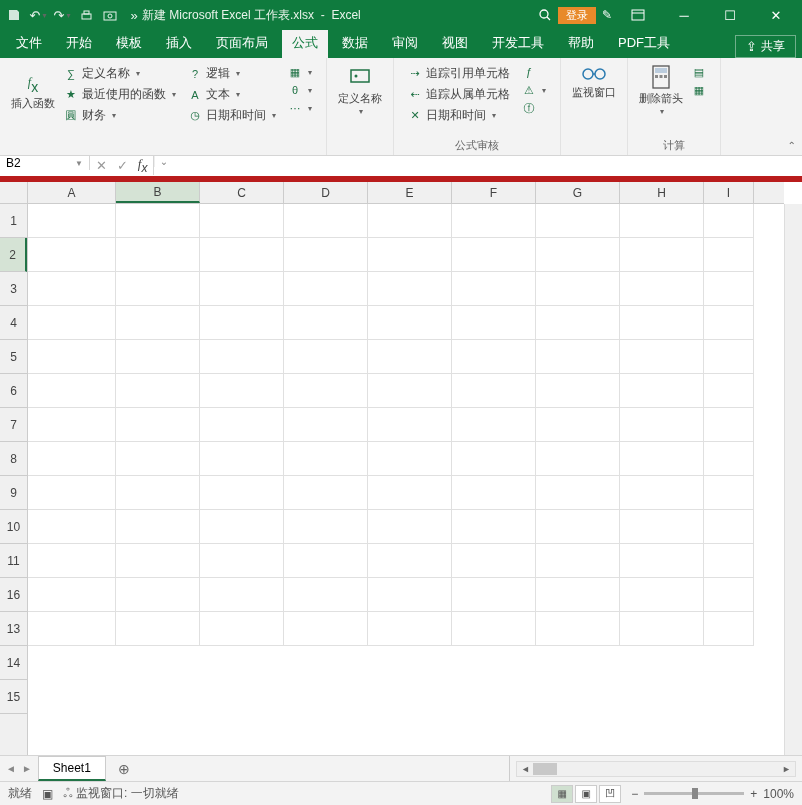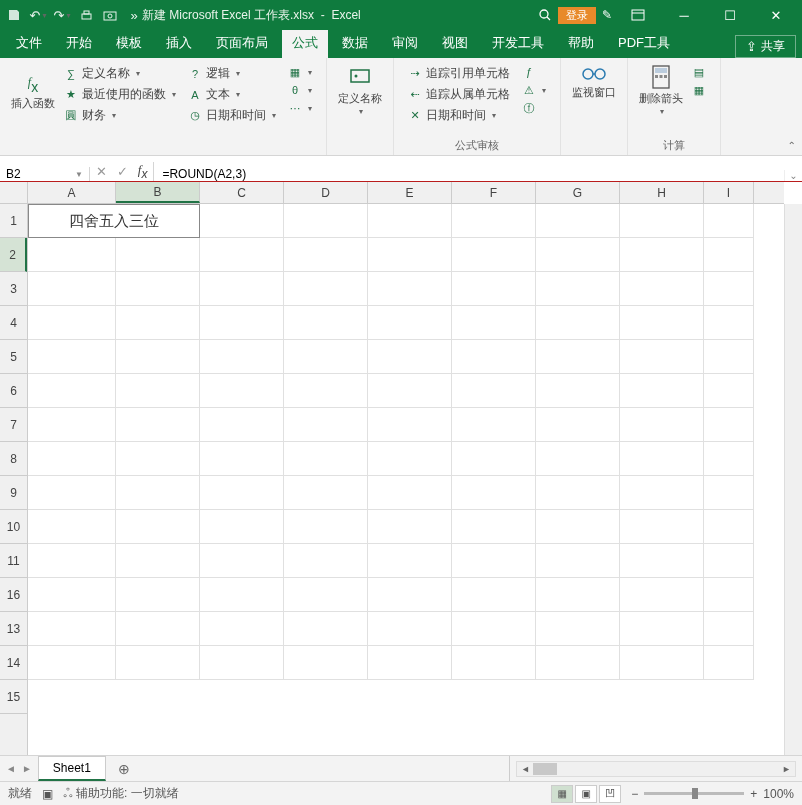--- a/index.html
+++ b/index.html
@@ -20,21 +20,21 @@
 .group-body{flex:1;display:flex;align-items:flex-start}
 .group-label{text-align:center;font-size:11px;color:#666;padding-top:2px}
 .big-btn{display:flex;flex-direction:column;align-items:center;justify-content:center;width:50px;padding:2px;gap:2px;cursor:pointer}
 .big-btn .bic{font-size:24px;color:#217346}
 .big-btn .blbl{font-size:11px;line-height:13px;text-align:center;color:#444}
 .sm-list{display:flex;flex-direction:column;gap:2px;padding:2px 4px}
 .sm-item{display:flex;align-items:center;gap:4px;font-size:11px;color:#444;padding:1px 2px;cursor:pointer;white-space:nowrap}
 .sm-item .sic{width:14px;height:14px;display:inline-flex;align-items:center;justify-content:center;color:#217346;font-size:11px}
 .dd{font-size:8px;color:#666;margin-left:2px}
 .collapse{position:absolute;right:6px;bottom:4px;font-size:10px;color:#666;cursor:pointer}
-.formula-bar{height:26px;border-bottom:1px solid #b91c1c;display:flex;align-items:flex-end;background:#fff}
+.formula-bar{height:26px;border-bottom:6px solid #b91c1c;display:flex;align-items:flex-start;background:#fff}
 .name-box{width:90px;border-right:1px solid #d5d5d5;display:flex;align-items:center;padding:0 6px;font-size:12px;justify-content:space-between}
 .name-box .ndd{font-size:8px;color:#888}
 .fb-btns{display:flex;align-items:center;border-right:1px solid #d5d5d5;padding:0 6px;gap:10px;color:#999}
 .fb-btns .fbb{font-size:13px;cursor:pointer}
 .fb-input{flex:1;padding:0 8px;font-size:12px;display:flex;align-items:center}
 .fb-expand{width:18px;display:flex;align-items:center;justify-content:center;color:#888;font-size:10px;border-left:1px solid #eee}
 .grid-area{flex:1;display:flex;overflow:hidden;background:#fff;position:relative}
 .corner{width:28px;height:22px;border-right:1px solid #ccc;border-bottom:1px solid #ccc;background:#f0f0f0;position:absolute;left:0;top:0;z-index:3}
 .col-headers{position:absolute;left:28px;top:0;right:18px;height:22px;display:flex;background:#f0f0f0;border-bottom:1px solid #ccc;z-index:2}
 .ch{border-right:1px solid #ccc;display:flex;align-items:center;justify-content:center;font-size:12px;color:#444}
@@ -287,21 +287,20 @@
 <div class="formula-bar">
  <div class="name-box">
       <span>B2</span>
       <span class="ndd">▼</span>
     </div>
  <div class="fb-btns">
   <span class="fbb">✕</span>
   <span class="fbb">✓</span>
   <span class="fbb" style="color:#444;font-style:italic;font-family:serif">f<sub>x</sub></span>
  </div>
- <div class="fb-input">=ROUND(A2,3)</div>
  <div class="fb-expand">⌄</div>
 </div>
 
 <div class="grid-area">
  <div class="corner"></div>
  <div class="col-headers" id="colh">
       <div class="ch" style="width: 88px;">A</div>
       <div class="ch sel" style="width: 84px;">B</div>
       <div class="ch" style="width: 84px;">C</div>
       <div class="ch" style="width: 84px;">D</div>
@@ -323,30 +322,20 @@
       <div class="rh" style="height: 34px;">9</div>
       <div class="rh" style="height: 34px;">10</div>
       <div class="rh" style="height: 34px;">11</div>
       <div class="rh" style="height: 34px;">16</div>
       <div class="rh" style="height: 34px;">13</div>
       <div class="rh" style="height: 34px;">14</div>
       <div class="rh" style="height: 34px;">15</div>
     </div>
  <div class="cells" id="cells">
       <div class="cell-row">
-        <div class="cell bborder merged" style="width: 172px; height: 34px;">四舍五入三位</div>
-        <div class="cell" style="width: 84px; height: 34px;"></div>
-        <div class="cell" style="width: 84px; height: 34px;"></div>
-        <div class="cell" style="width: 84px; height: 34px;"></div>
-        <div class="cell" style="width: 84px; height: 34px;"></div>
-        <div class="cell" style="width: 84px; height: 34px;"></div>
-        <div class="cell" style="width: 84px; height: 34px;"></div>
-        <div class="cell" style="width: 50px; height: 34px;"></div>
-      </div>
-      <div class="cell-row">
         <div class="cell" style="width: 88px; height: 34px;"></div>
         <div class="cell" style="width: 84px; height: 34px;"></div>
         <div class="cell" style="width: 84px; height: 34px;"></div>
         <div class="cell" style="width: 84px; height: 34px;"></div>
         <div class="cell" style="width: 84px; height: 34px;"></div>
         <div class="cell" style="width: 84px; height: 34px;"></div>
         <div class="cell" style="width: 84px; height: 34px;"></div>
         <div class="cell" style="width: 84px; height: 34px;"></div>
         <div class="cell" style="width: 50px; height: 34px;"></div>
       </div>
@@ -497,21 +486,21 @@
  <div class="hscroll">
   <span class="ar" style="left:4px">◄</span>
   <div class="thumb" style="left:16px"></div>
   <span class="ar" style="right:4px">►</span>
  </div>
 </div>
 
 <div class="status-bar">
  <span>就绪</span>
  <span>▣</span>
- <span>ஃ <span>辅助功能: 一切就绪</span></span>
+ <span>ஃ <span>监视窗口: 一切就绪</span></span>
  <div class="spacer"></div>
  <div class="view-btns">
   <div class="vbtn on">▦</div>
   <div class="vbtn">▣</div>
   <div class="vbtn">凹</div>
  </div>
  <div class="zoom">
   <span>−</span>
   <div class="slider"></div>
   <span>+</span>

